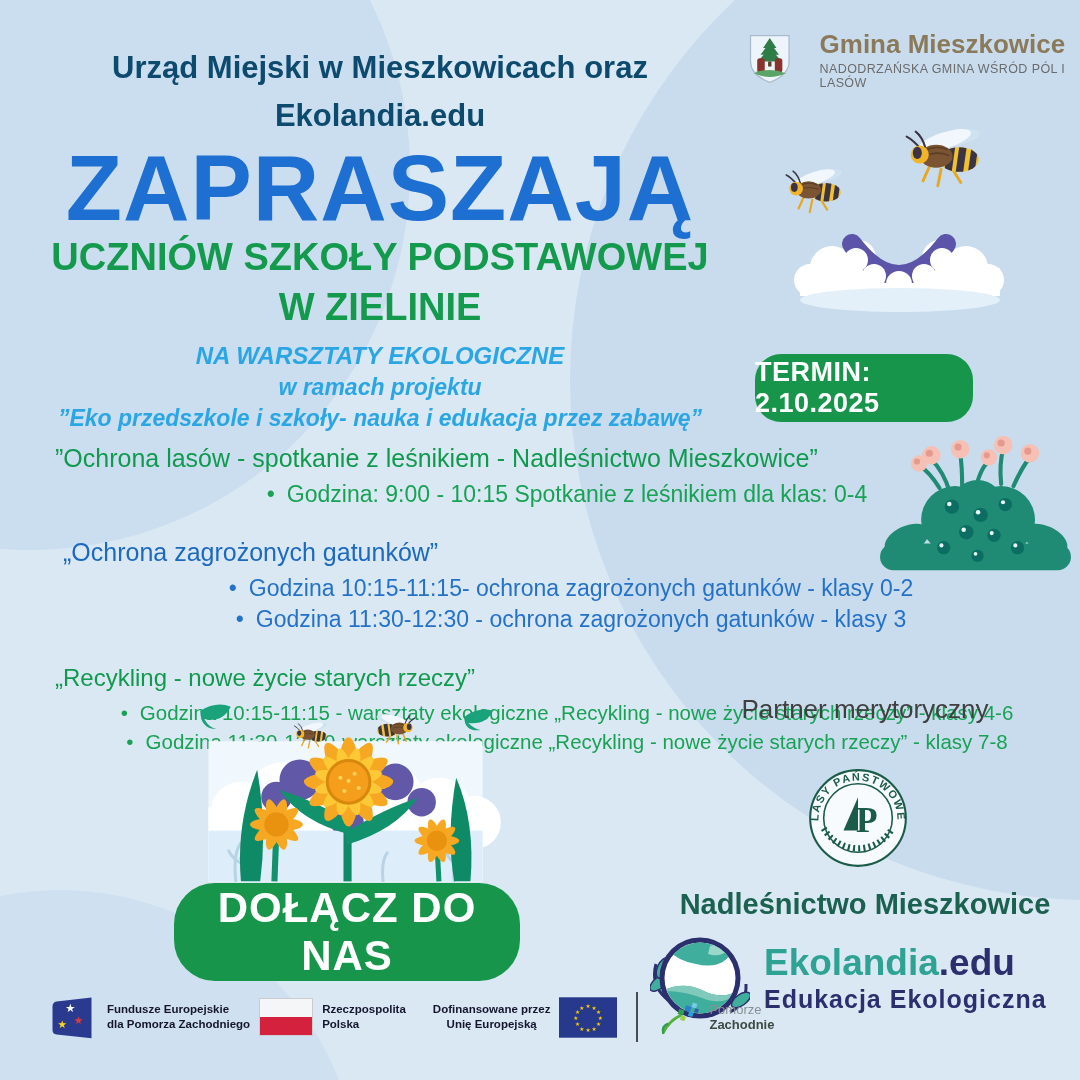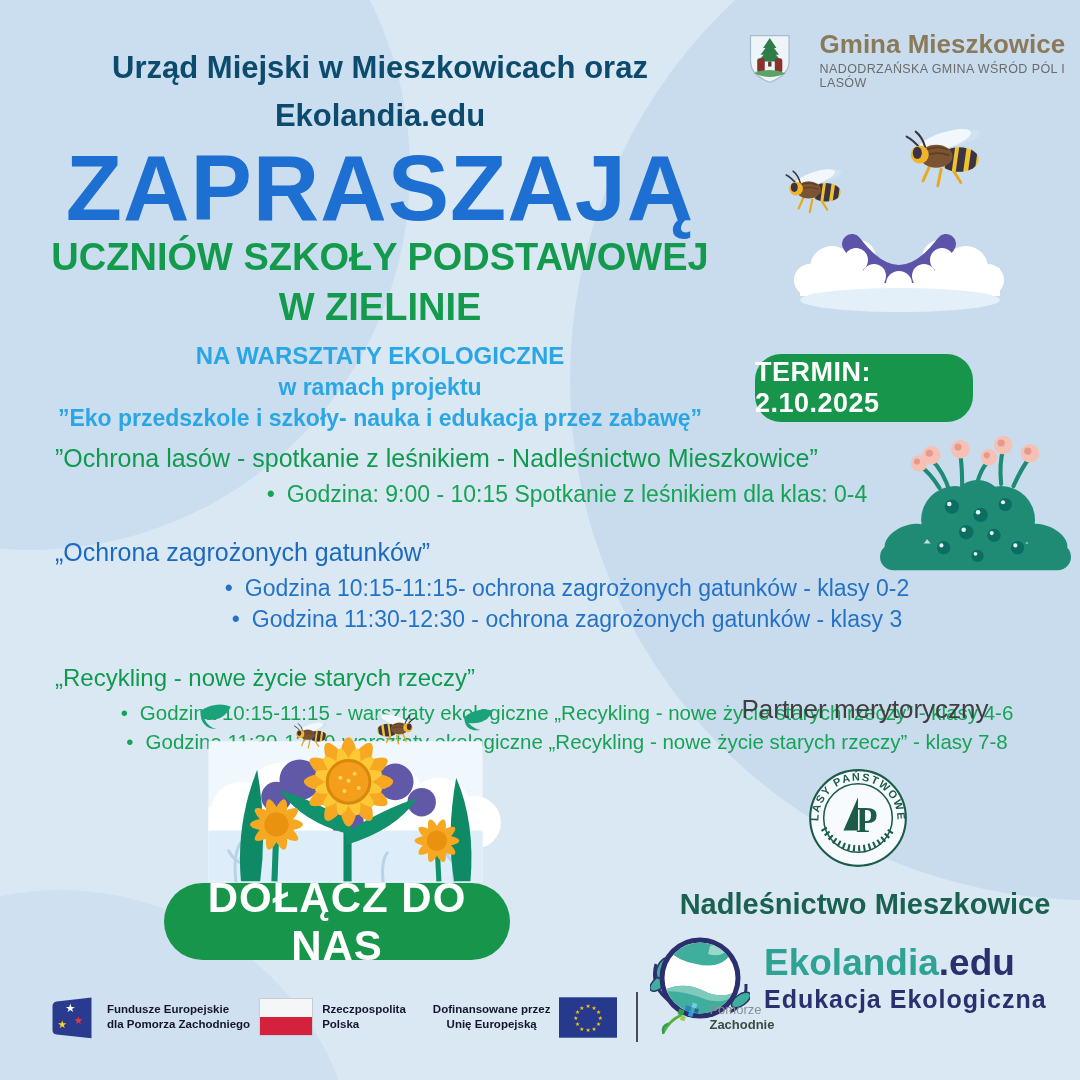--- a/index.html
+++ b/index.html
@@ -14,49 +14,49 @@
     color:#0c4a6e;font-weight:bold;font-size:31px;line-height:48px;}
   .gmina{position:absolute;left:748px;top:28px;width:320px;display:flex;align-items:center;gap:28px;}
   .gmina-text .g-title{color:#8b7a59;font-weight:bold;font-size:26px;line-height:30px;}
   .gmina-text .g-sub{color:#6b6b6b;font-size:12.5px;letter-spacing:.4px;margin-top:3px;}
 
   .big-title{position:absolute;left:20px;top:136px;width:720px;text-align:center;
     color:#1e6fd2;font-weight:bold;font-size:92px;letter-spacing:1px;}
   .audience{position:absolute;left:20px;top:232px;width:720px;text-align:center;
     color:#149a4c;font-weight:bold;font-size:38px;line-height:50px;}
   .project{position:absolute;left:20px;top:340px;width:720px;text-align:center;
-    color:#2aa6e4;font-weight:bold;}
+    color:#2aa6e4;font-weight:bold;font-style:italic;}
   .project .p1{font-size:24px;line-height:32px;}
   .project .p2{font-size:23px;line-height:31px;}
   .project .p3{font-size:23px;line-height:31px;}
 
   .termin{position:absolute;left:755px;top:354px;width:218px;height:68px;border-radius:26px;
     background:#17954a;color:#ffffff;font-weight:bold;font-size:27px;display:flex;
     align-items:center;justify-content:center;letter-spacing:.5px;}
 
   .sections{position:absolute;left:55px;top:443px;width:1010px;}
   .section{margin-bottom:27px;}
   .section .s-title{font-weight:normal;font-size:25px;line-height:31px;margin-bottom:5px;}
   .section ul{list-style:none;margin:0;padding:0 0 0 14px;}
   .section li{font-size:23px;line-height:31px;white-space:nowrap;text-align:center;}
   .section li::before{content:"•";margin-right:12px;}
   .section.green{color:#17a254;}
   .section.green .s-title{color:#0f9a4e;}
-  .section.blue{color:#2472c8;}
+  .section.blue{color:#2472c8;margin-left:8px;}
   .section.blue .s-title{color:#1c69c0;}
   .section.s3 .s-title{font-size:24px;}
   .section.s3 li{font-size:20.5px;line-height:29px;}
 
   .partner-label{position:absolute;left:705px;top:694px;width:320px;text-align:center;
     color:#404040;font-size:26px;}
   .lasy-logo{position:absolute;left:806px;top:766px;}
   .nadlesnictwo{position:absolute;left:670px;top:888px;width:390px;text-align:center;
     color:#1b6150;font-weight:bold;font-size:29px;}
 
-  .cta{position:absolute;left:164px;top:883px;width:346px;height:77px;border-radius:41px;
+  .cta{position:absolute;left:174px;top:883px;width:346px;height:98px;border-radius:41px;
     background:#17954a;border:none;color:#fff;font-weight:bold;font-size:42px;letter-spacing:1px;
     display:flex;align-items:center;justify-content:center;cursor:pointer;
     font-family:"Liberation Sans","DejaVu Sans",sans-serif;}
 
   .ekol{position:absolute;left:650px;top:928px;display:flex;align-items:center;gap:14px;}
   .ekol-text .e-title{font-weight:bold;font-size:37px;line-height:40px;}
   .ekol-text .e-title .t1{color:#2ea394;}
   .ekol-text .e-title .t2{color:#2b2f6d;}
   .ekol-text .e-sub{color:#2b2f6d;font-weight:bold;font-size:25px;letter-spacing:1px;margin-top:2px;}
 

